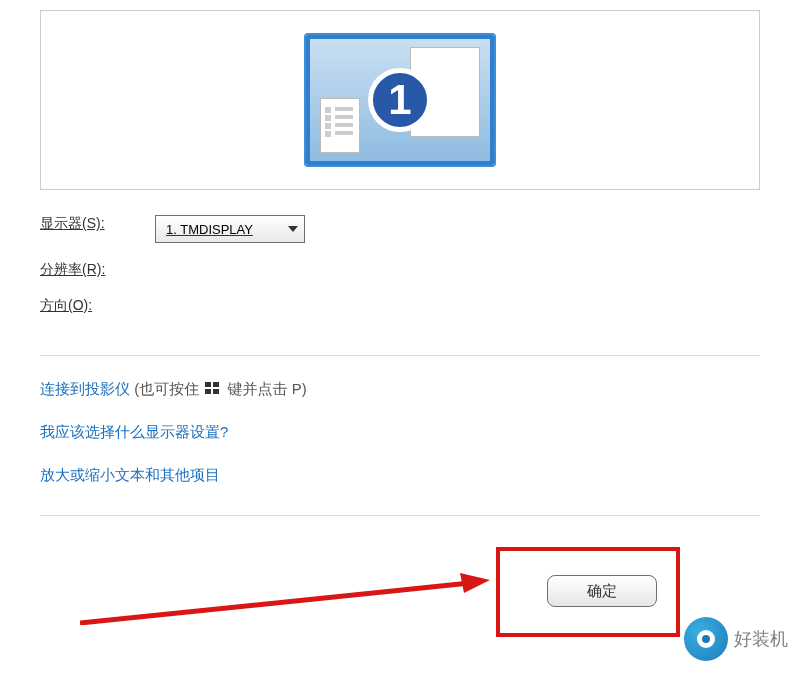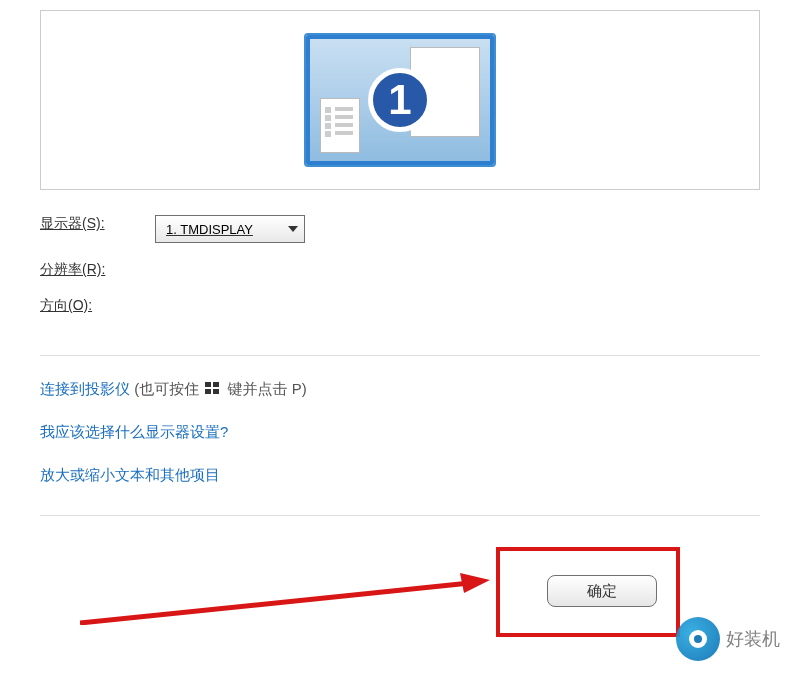--- a/index.html
+++ b/index.html
@@ -179,21 +179,21 @@
     .arrow-svg {
       position: absolute;
       left: 80px;
       top: 565px;
       width: 410px;
       height: 60px;
       pointer-events: none;
     }
     .watermark {
       position: absolute;
-      right: 20px;
+      right: 12px;
       bottom: 20px;
       display: flex;
       align-items: center;
       gap: 6px;
       opacity: 0.92;
     }
     .wm-circle {
       width: 44px; height: 44px;
       border-radius: 50%;
       background: radial-gradient(circle at 35% 35%, #2aa9e0, #0b70b3);

